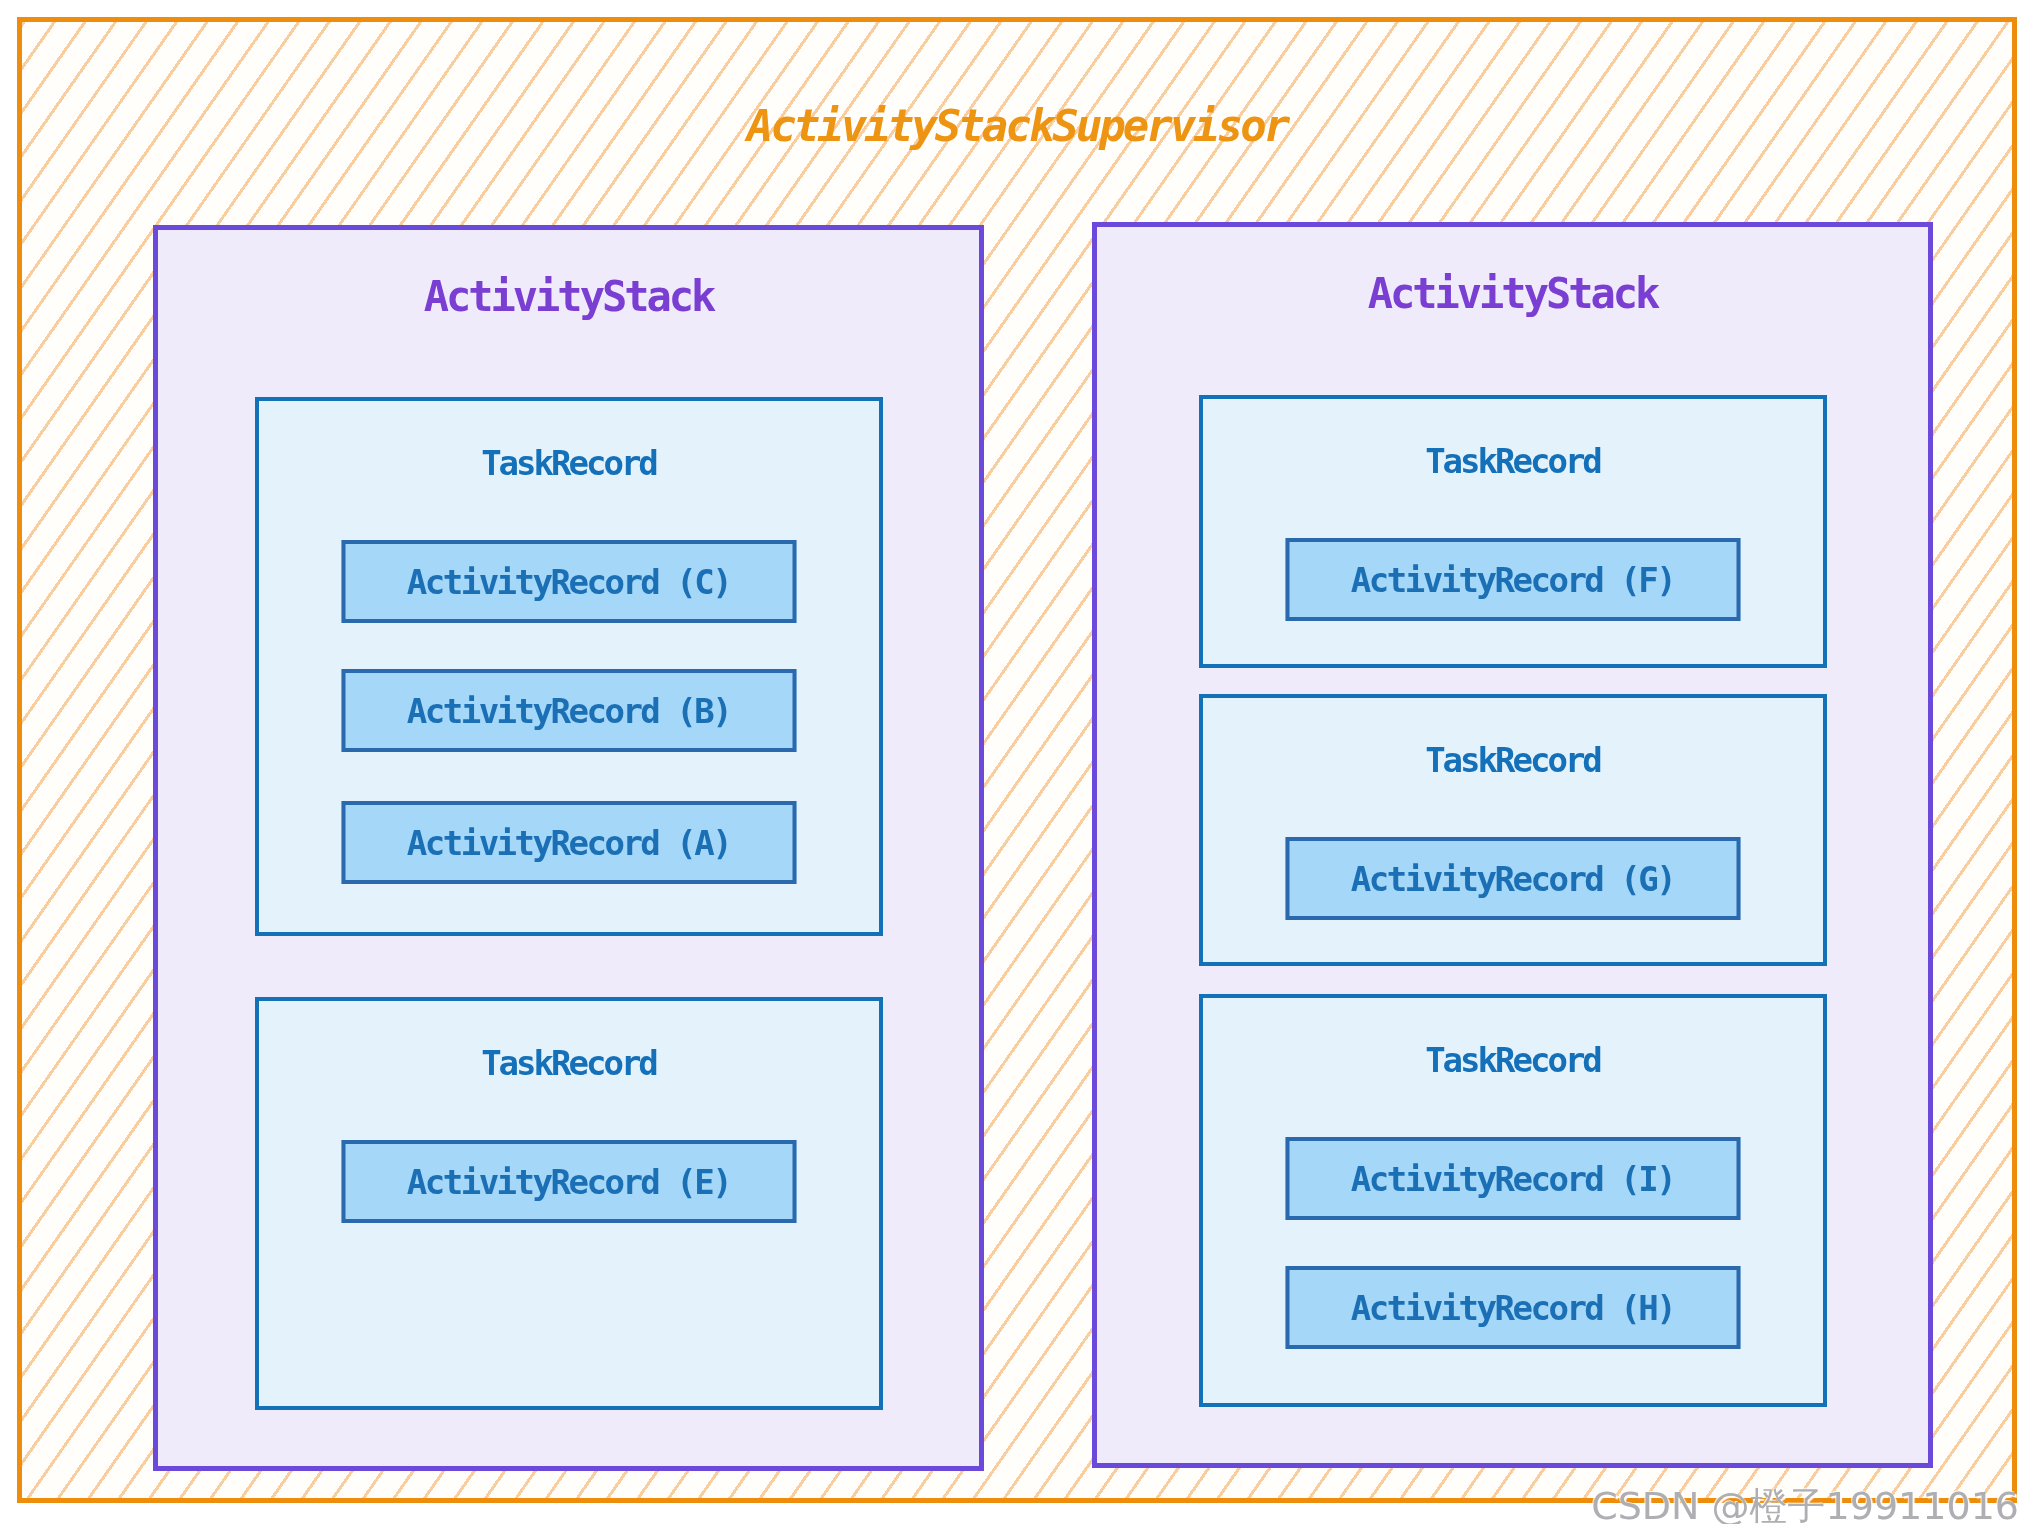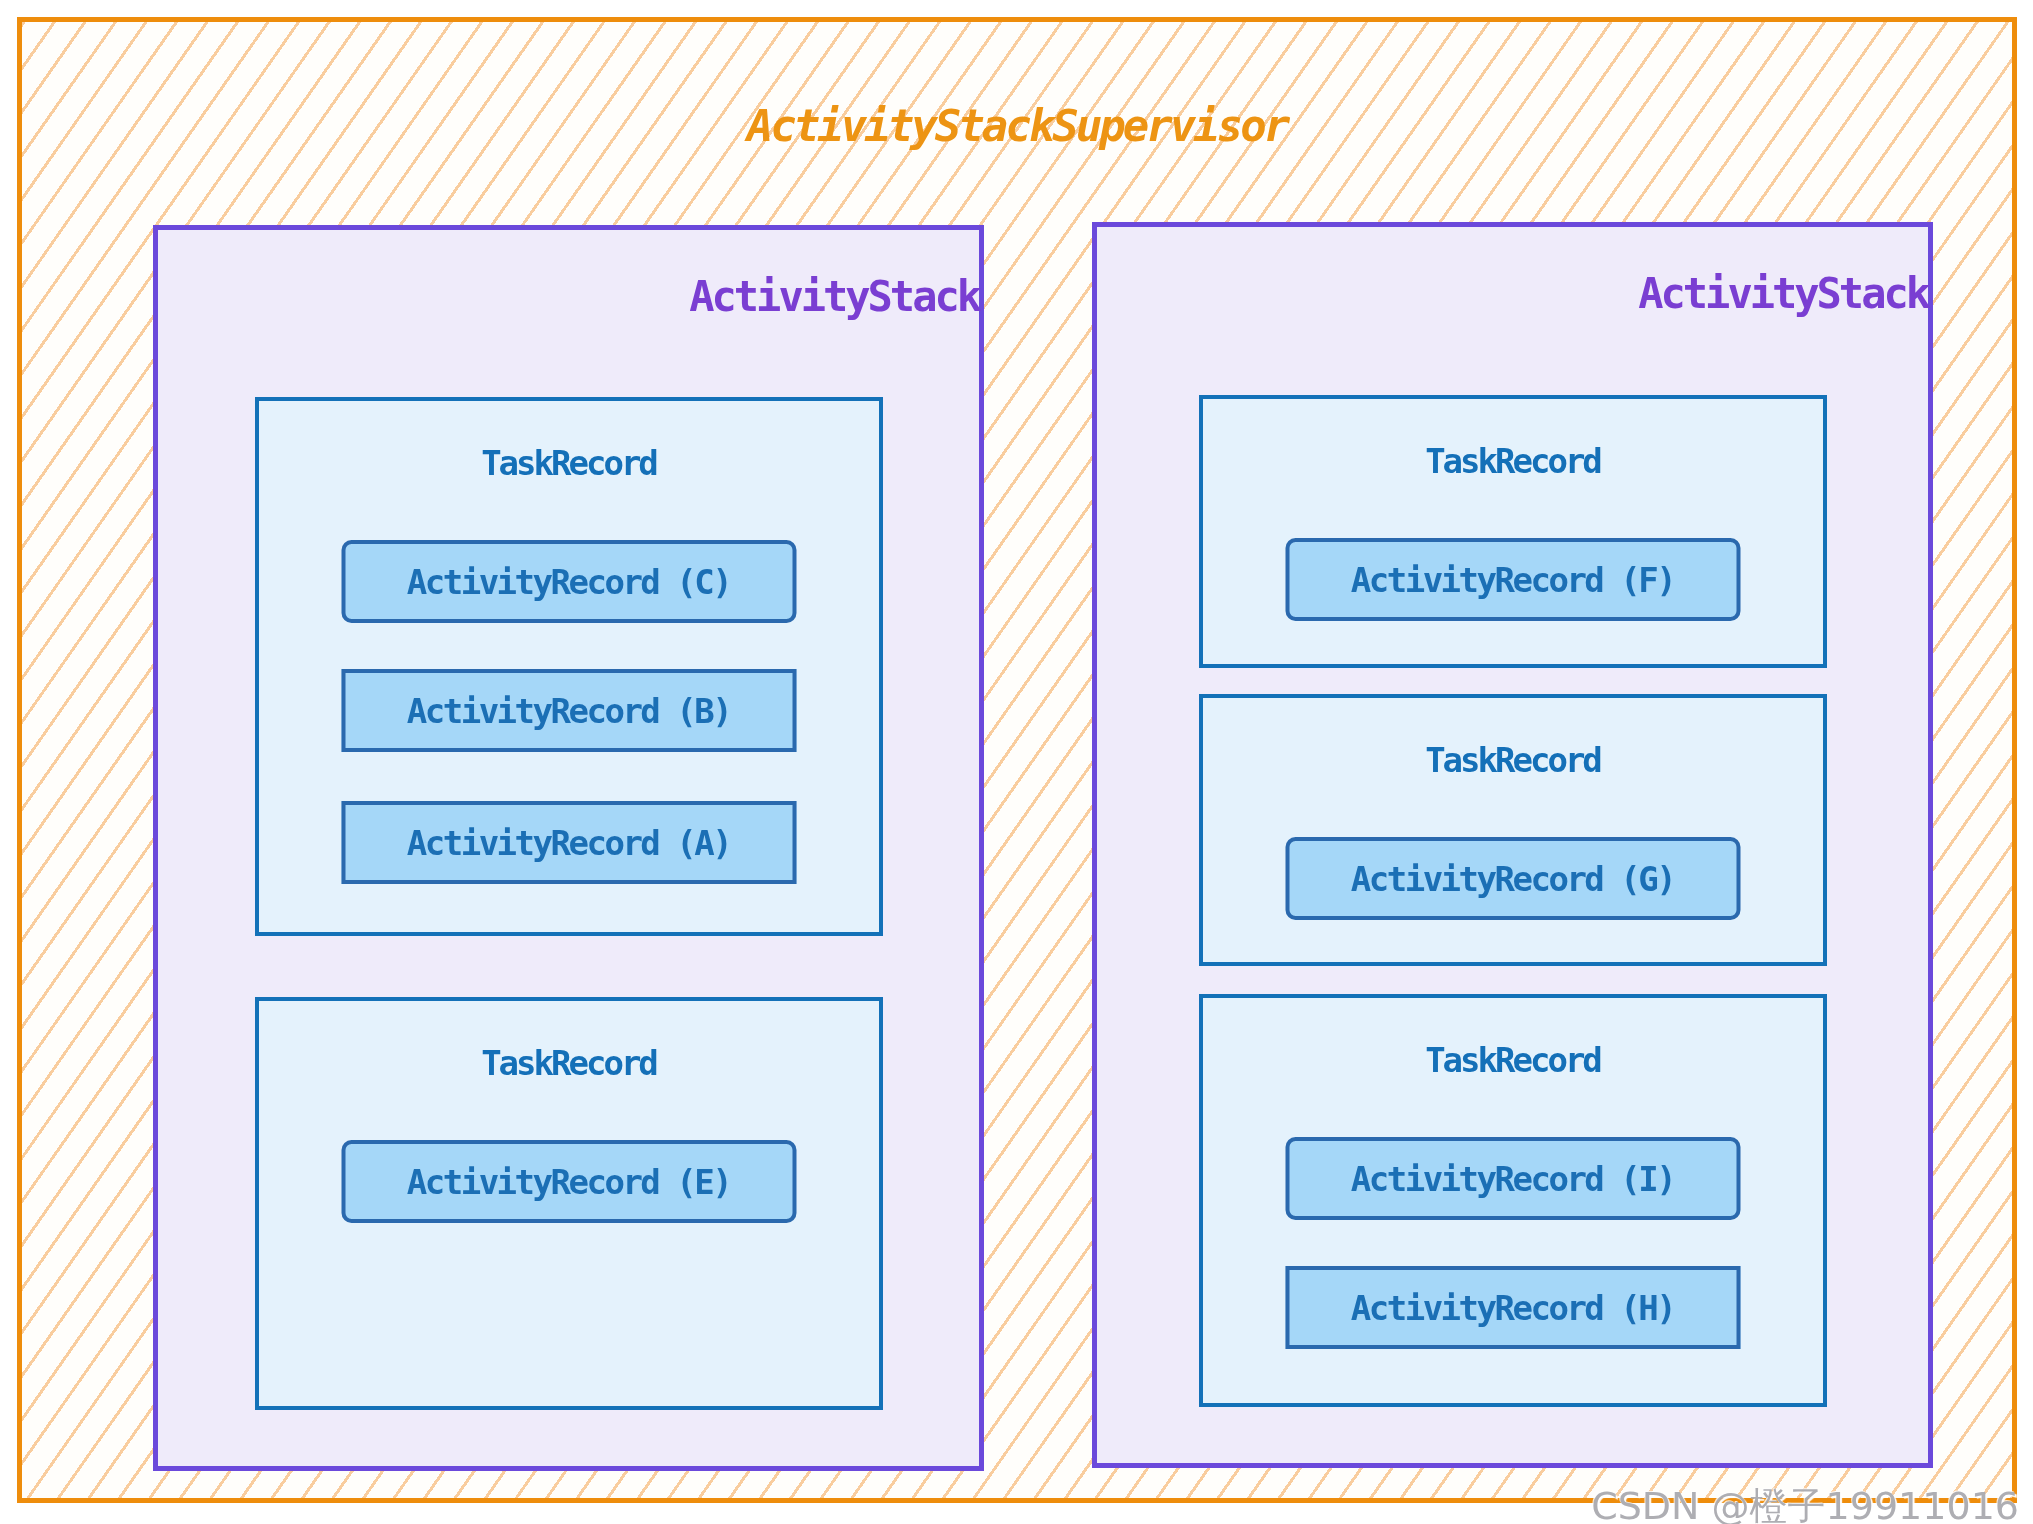--- a/index.html
+++ b/index.html
@@ -47,21 +47,21 @@
     border: 5px solid var(--purple-border, #6B49DB);
     background: var(--purple-fill, #EFEBFA);
   }
   .stack--left  { left: 131px; top: 203px; width: 831px; height: 1246px; }
   .stack--right { left: 1070px; top: 200px; width: 841px; height: 1246px; }
 
   .stack-title {
     position: absolute;
     left: 0; top: 42px;
     width: 100%;
-    text-align: right;
+    text-align: center;
     font-size: 42px;
     font-weight: bold;
     letter-spacing: -3px;
     color: var(--purple-text, #7A3ED2);
   }
 
   .task {
     position: absolute;
     left: 50%;
     transform: translateX(-50%);
@@ -96,21 +96,21 @@
     background: var(--record-fill, #A5D7F8);
     color: var(--record-text, #1B6FB5);
     font-size: 34px;
     font-weight: bold;
     letter-spacing: -2.5px;
     display: flex;
     align-items: center;
     justify-content: center;
     white-space: nowrap;
   }
-  .record--1 { top: 139px; border-radius: 10px; }
+  .record--1 { top: 139px; }
   .record--2 { top: 268px; }
   .record--3 { top: 400px; }
 
   .watermark {
     position: absolute;
     right: 14px;
     bottom: -8px;
     z-index: 5;
     font-family: "DejaVu Sans", "Liberation Sans", sans-serif;
     font-size: 38px;

